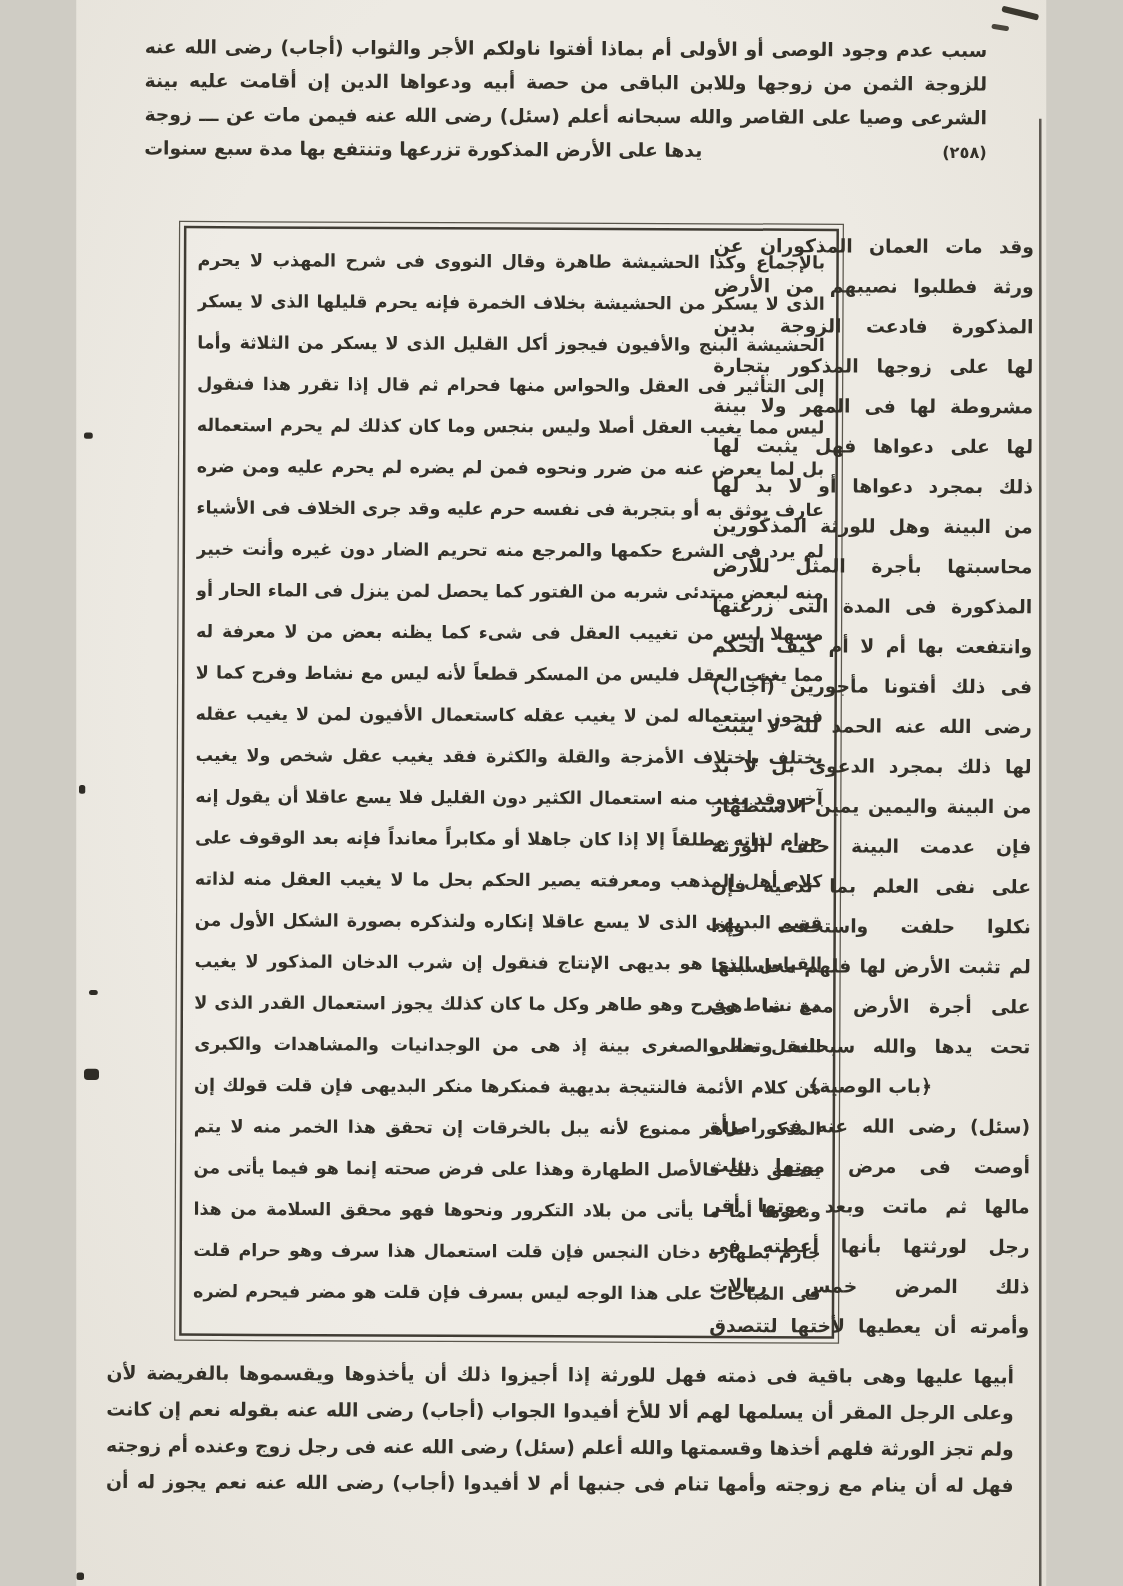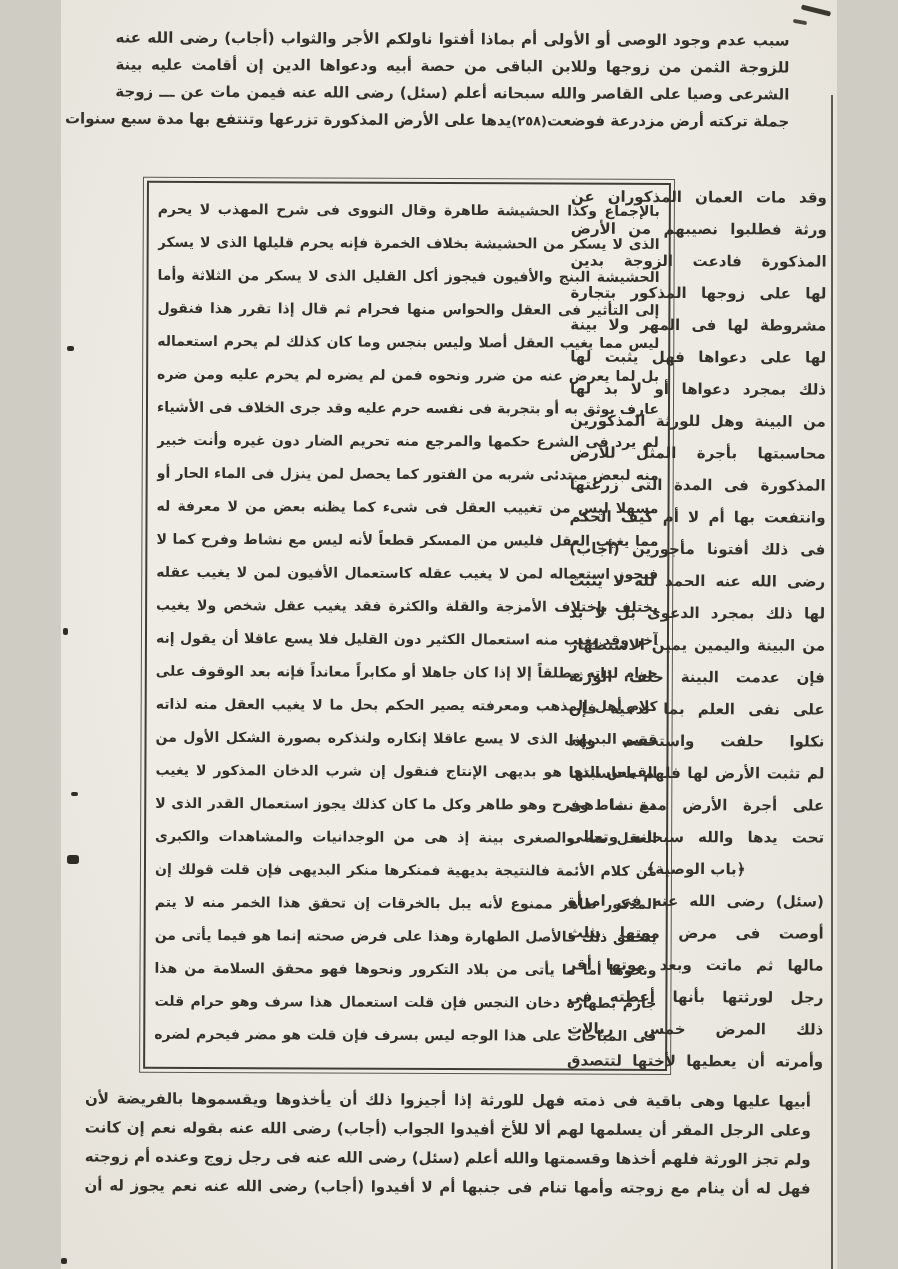--- a/index.html
+++ b/index.html
@@ -76,21 +76,20 @@
 <div class="page">
   <div class="tilt">
 
     <div class="top-block">
       <div>
           <div class="top-line">سبب عدم وجود الوصى أو الأولى أم بماذا أفتوا ناولكم الأجر والثواب (أجاب) رضى الله عنه بقوله الحمد لله وحده نعم</div>
           <div class="top-line">للزوجة الثمن من زوجها وللابن الباقى من حصة أبيه ودعواها الدين إن أقامت عليه بينة أعطيت بعد أن يقيم الحاكم</div>
           <div class="top-line">الشرعى وصيا على القاصر والله سبحانه أعلم (سئل) رضى الله عنه فيمن مات عن ـــ زوجة وعن عمين شقيقين لا غير ومن</div>
         </div>
       <div class="numline">
-        <span class="seg">جملة تركته أرض مزدرعة فوضعت</span>
         <span class="page-num">(٢٥٨)</span>
         <span class="seg">يدها على الأرض المذكورة تزرعها وتنتفع بها مدة سبع سنوات</span>
       </div>
     </div>
 
     <div class="frame-outer">
       <div class="frame-inner">
           <div class="box-line">بالإجماع وكذا الحشيشة طاهرة وقال النووى فى شرح المهذب لا يحرم أكل القليل</div>
           <div class="box-line">الذى لا يسكر من الحشيشة بخلاف الخمرة فإنه يحرم قليلها الذى لا يسكر اه ومثل</div>
           <div class="box-line">الحشيشة البنج والأفيون فيجوز أكل القليل الذى لا يسكر من الثلاثة وأما الواصل</div>

